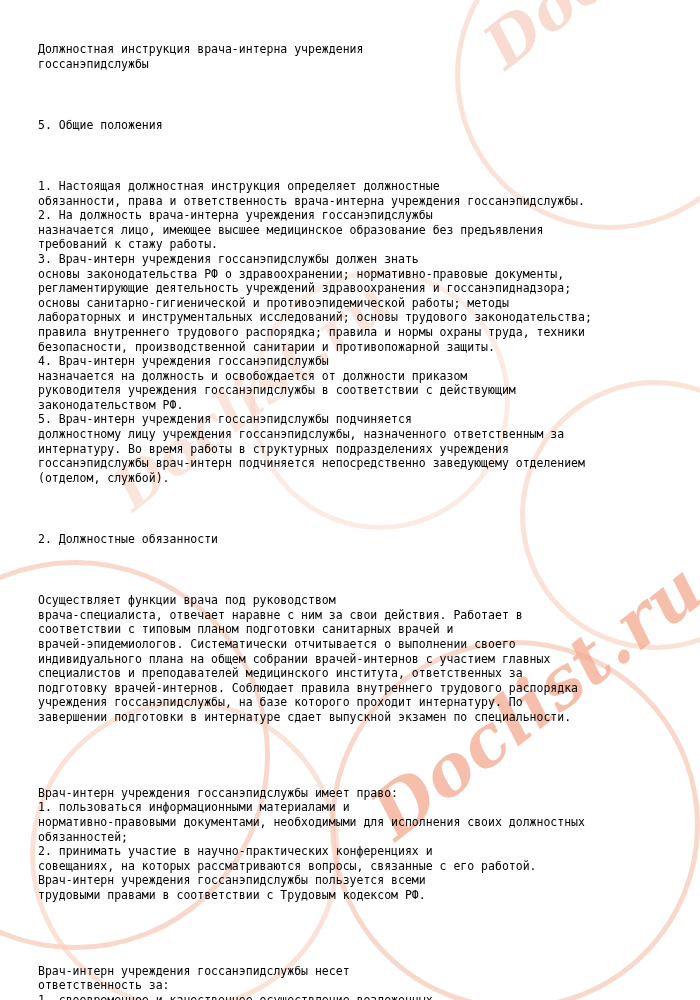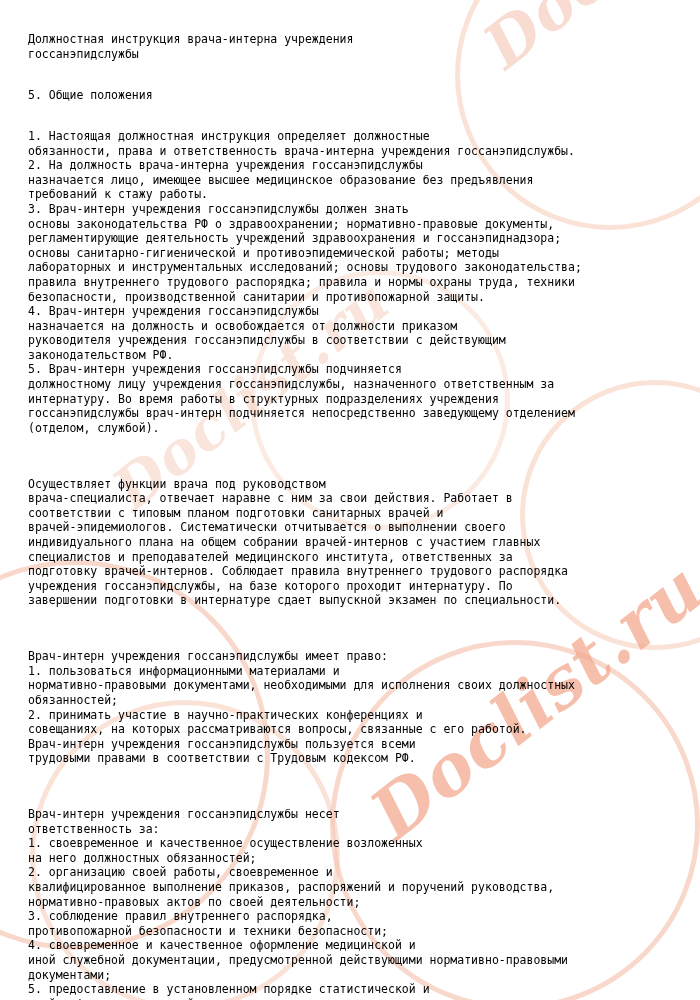--- a/index.html
+++ b/index.html
@@ -75,21 +75,21 @@
   .doc {
     position: relative;
     z-index: 2;
     padding: 26px 22px 0 22px;
     font-size: 11.5px;
     line-height: 14.6px;
     color: #000000;
     font-family: "DejaVu Sans Mono", monospace;
   }
   .doc p {
-    margin: 6px;
+    margin: 16px;
     white-space: pre-wrap;
     word-wrap: break-word;
   }
   .blank { height: 14.6px; }
 </style>
 </head>
 <body>
 
 <div class="watermark">
   <div class="wm-ring ring1"></div>
@@ -126,20 +126,21 @@
 назначается на должность и освобождается от должности приказом
 руководителя учреждения госсанэпидслужбы в соответствии с действующим
 законодательством РФ.
 5. Врач-интерн учреждения госсанэпидслужбы подчиняется
 должностному лицу учреждения госсанэпидслужбы, назначенного ответственным за
 интернатуру. Во время работы в структурных подразделениях учреждения
 госсанэпидслужбы врач-интерн подчиняется непосредственно заведующему отделением
 (отделом, службой).</p>
   <div class="blank"></div>
 
+  <p>2. Должностные обязанности</p>
   <div class="blank"></div>
   <p>Осуществляет функции врача под руководством
 врача-специалиста, отвечает наравне с ним за свои действия. Работает в
 соответствии с типовым планом подготовки санитарных врачей и
 врачей-эпидемиологов. Систематически отчитывается о выполнении своего
 индивидуального плана на общем собрании врачей-интернов с участием главных
 специалистов и преподавателей медицинского института, ответственных за
 подготовку врачей-интернов. Соблюдает правила внутреннего трудового распорядка
 учреждения госсанэпидслужбы, на базе которого проходит интернатуру. По
 завершении подготовки в интернатуре сдает выпускной экзамен по специальности.</p>

